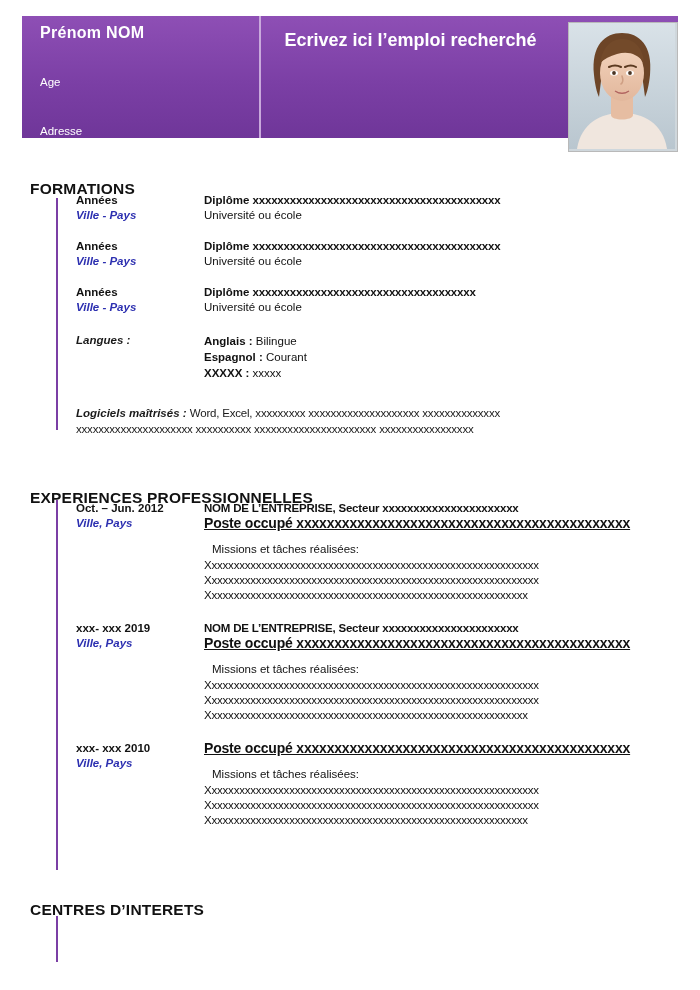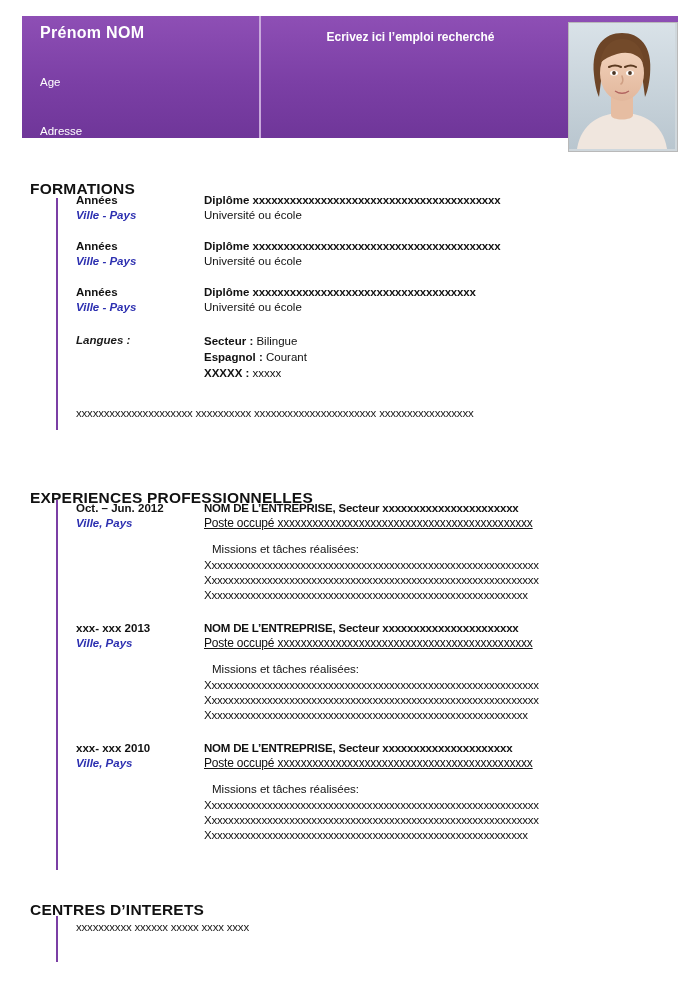--- a/index.html
+++ b/index.html
@@ -49,21 +49,21 @@
     font-weight: normal;
     margin-top: 32px;
   }
   .jobtitle {
     flex: 1;
     display: flex;
     align-items: flex-start;
     justify-content: center;
     padding-top: 14px;
     color: #ffffff;
-    font-size: 12px;
+    font-size: 18px;
     font-weight: bold;
   }
   .photo-slot {
     width: 118px;
   }
 
   
   .photo {
     position: absolute;
     right: 22px;
@@ -140,22 +140,22 @@
     line-height: 16px;
   }
   .soft .lbl { font-style: italic; font-weight: bold; }
 
   
   .exp-title {
     font-weight: bold;
     font-size: 11.5px;
   }
   .exp-post {
-    font-weight: normal;
-    font-size: 12px;
+    font-weight: bold;
+    font-size: 14px;
     text-decoration: underline;
   }
   .exp-missions {
     font-size: 11.5px;
     line-height: 15px;
     margin-top: 11px;
   }
   .exp-missions .m0 { margin-bottom: 1px; margin-left: 8px; }
 
   .interests {
@@ -256,28 +256,29 @@
       <div class="title-line"><span>Diplôme</span> <span class="xs">xxxxxxxxxxxxxxxxxxxxxxxxxxxxxxxxxxxx</span></div>
       <div class="sub-line">Université ou école</div>
     </div>
   </div>
 
   <div class="row">
     <div class="col-left">
       <div class="lang-label">Langues :</div>
     </div>
     <div class="col-right">
-      <div class="lang-line"><b>Secteur :</b> <span>Bilingue</span></div>
+      <div class="lang-line"><b>Anglais :</b> <span>Bilingue</span></div>
       <div class="lang-line"><b>Espagnol :</b> <span>Courant</span></div>
       <div class="lang-line"><b>XXXXX :</b> <span>xxxxx</span></div>
     </div>
   </div>
 </div>
 
 <div class="block soft" style="left:76px; top:405px; width:585px;">
+  <div><span class="lbl">Logiciels maîtrisés :</span> <span class="xs">Word, Excel, xxxxxxxxx xxxxxxxxxxxxxxxxxxxx xxxxxxxxxxxxxx</span></div>
   <div class="xs">xxxxxxxxxxxxxxxxxxxxx xxxxxxxxxx xxxxxxxxxxxxxxxxxxxxxx xxxxxxxxxxxxxxxxx</div>
 </div>
 
 <div class="section-title" style="top:472px">EXPERIENCES PROFESSIONNELLES</div>
 <div class="vrule" style="left:56px; top:500px; height:370px;"></div>
 
 <div class="block" style="left:76px; top:501px; width:585px;">
 
   <div class="row" style="margin-bottom:18px;">
     <div class="col-left">
@@ -291,51 +292,49 @@
         <div class="m0">Missions et tâches réalisées:</div>
         <div class="xs">Xxxxxxxxxxxxxxxxxxxxxxxxxxxxxxxxxxxxxxxxxxxxxxxxxxxxxxxxxxxx</div>
         <div class="xs">Xxxxxxxxxxxxxxxxxxxxxxxxxxxxxxxxxxxxxxxxxxxxxxxxxxxxxxxxxxxx</div>
         <div class="xs">Xxxxxxxxxxxxxxxxxxxxxxxxxxxxxxxxxxxxxxxxxxxxxxxxxxxxxxxxxx</div>
       </div>
     </div>
   </div>
 
   <div class="row" style="margin-bottom:18px;">
     <div class="col-left">
-      <div class="top">xxx- xxx 2013</div>
+      <div class="top">xxx- xxx 2019</div>
       <div class="sub">Ville, Pays</div>
     </div>
     <div class="col-right">
       <div class="exp-title xs">NOM DE L’ENTREPRISE, Secteur xxxxxxxxxxxxxxxxxxxxxx</div>
       <div class="exp-post xs">Poste occupé xxxxxxxxxxxxxxxxxxxxxxxxxxxxxxxxxxxxxxxxxxxx</div>
       <div class="exp-missions">
         <div class="m0">Missions et tâches réalisées:</div>
         <div class="xs">Xxxxxxxxxxxxxxxxxxxxxxxxxxxxxxxxxxxxxxxxxxxxxxxxxxxxxxxxxxxx</div>
         <div class="xs">Xxxxxxxxxxxxxxxxxxxxxxxxxxxxxxxxxxxxxxxxxxxxxxxxxxxxxxxxxxxx</div>
         <div class="xs">Xxxxxxxxxxxxxxxxxxxxxxxxxxxxxxxxxxxxxxxxxxxxxxxxxxxxxxxxxx</div>
       </div>
     </div>
   </div>
 
   <div class="row">
     <div class="col-left">
       <div class="top">xxx- xxx 2010</div>
       <div class="sub">Ville, Pays</div>
     </div>
     <div class="col-right">
-      <div class="exp-title xs">NOM DE L’ENTREPRISE, Secteur xxxxxxxxxxxxxxxxxxxxx</div>
       <div class="exp-post xs">Poste occupé xxxxxxxxxxxxxxxxxxxxxxxxxxxxxxxxxxxxxxxxxxxx</div>
       <div class="exp-missions">
         <div class="m0">Missions et tâches réalisées:</div>
         <div class="xs">Xxxxxxxxxxxxxxxxxxxxxxxxxxxxxxxxxxxxxxxxxxxxxxxxxxxxxxxxxxxx</div>
         <div class="xs">Xxxxxxxxxxxxxxxxxxxxxxxxxxxxxxxxxxxxxxxxxxxxxxxxxxxxxxxxxxxx</div>
         <div class="xs">Xxxxxxxxxxxxxxxxxxxxxxxxxxxxxxxxxxxxxxxxxxxxxxxxxxxxxxxxxx</div>
       </div>
     </div>
   </div>
 </div>
 
 <div class="section-title" style="top:884px">CENTRES D’INTERETS</div>
 <div class="vrule" style="left:56px; top:916px; height:46px;"></div>
 
 <div class="block interests" style="left:76px; top:919px; width:585px;">
-  <div class="xs">xxxxxxxxxx xxxxxx xxxxx xxxx xxxx</div>
 </div>
 
 </body></html>

